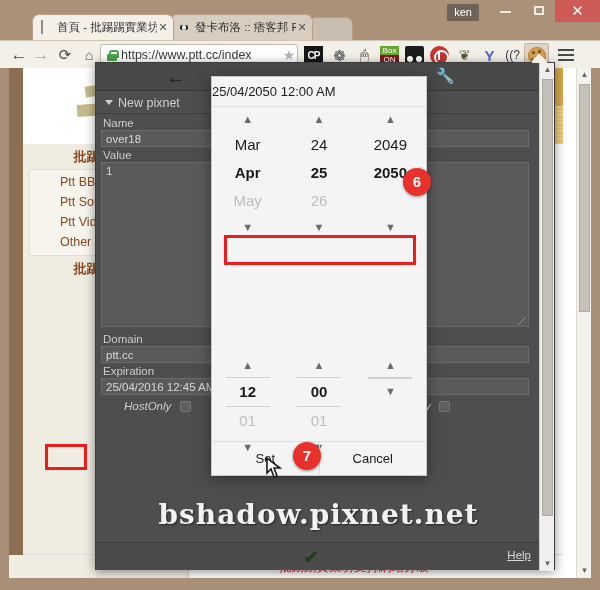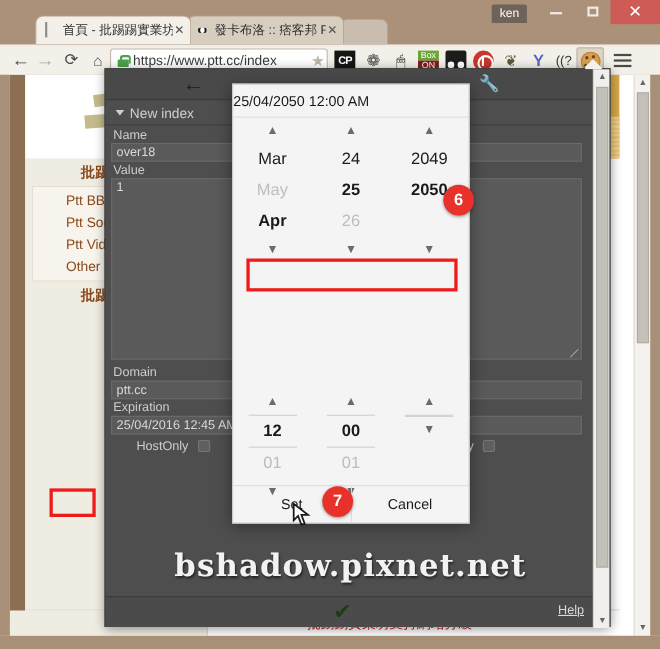--- a/index.html
+++ b/index.html
@@ -220,21 +220,21 @@
     position:absolute; left:5px; top:70px; width:428px; height:165px;
     background:#5a5a5a; border:1px solid #6a6a6a; color:#d8d8d8;
     font-size:11.5px; padding:2px 4px;
   }
   #resize-grip { position:absolute; right:2px; bottom:1px; width:8px;height:8px;
     background:linear-gradient(135deg,transparent 45%,#8e8e8e 45% 55%,transparent 55%);}
   #lbl-domain { top:241px; }
   #in-domain { top:254px; width:428px; }
   #lbl-exp { top:273px; }
   #in-exp { top:286px; width:428px; }
-  #chk-row { position:absolute; left:0; top:308px; width:445px; height:20px; }
+  #chk-row { position:absolute; left:0; top:308px; width:445px; height:20px;font-style:italic; }
   .chk-wrap { position:absolute; color:#cdcdcd; font-size:11.5px; }
   #hostonly-wrap { left:28px; }
   #httponly-wrap { left:290px; }
   .chkbox { display:inline-block; width:11px;height:11px; background:#5f5f5f; border:1px solid #777; vertical-align:-2px; margin-left:5px; border-radius:2px;}
   #watermark {
     position:absolute; left:0; top:400px; width:445px; height:46px;
     text-align:center; color:#f2f2f2; font-size:28px;
     font-family:"DejaVu Serif", serif; font-weight:bold; letter-spacing:1px;
     text-shadow:1px 1px 2px rgba(0,0,0,.55);
     line-height:46px;
@@ -420,21 +420,21 @@
     <div id="popup-notch"></div>
 
     <div id="popup-head">
       <div id="back-arrow">←</div>
       <div id="wrench">🔧</div>
     </div>
 
     <div id="popup-body">
       <div id="newcookie-row">
         <span id="newcookie-caret"></span>
-        <span>New index</span>
+        <span>New pixnet</span>
       </div>
 
       <div class="fld-label" id="lbl-name">Name</div>
       <div class="fld-input" id="in-name">over18</div>
 
       <div class="fld-label" id="lbl-value">Value</div>
       <div id="in-value">
         <span>1</span>
         <span id="resize-grip"></span>
       </div>
@@ -471,22 +471,22 @@
     </div>
   </div>
 
   <div id="picker">
     <div id="picker-title">25/04/2050 12:00 AM</div>
 
     <div class="spin-grid">
       <div class="spin-col">
         <div class="arrow-up">▲</div>
         <div class="spin-val">Mar</div>
+        <div class="spin-val sel">Apr</div>
         <div class="spin-val dim">May</div>
-        <div class="spin-val sel">Apr</div>
         <div class="arrow-dn">▼</div>
       </div>
       <div class="spin-col">
         <div class="arrow-up">▲</div>
         <div class="spin-val">24</div>
         <div class="spin-val sel">25</div>
         <div class="spin-val dim">26</div>
         <div class="arrow-dn">▼</div>
       </div>
       <div class="spin-col">

